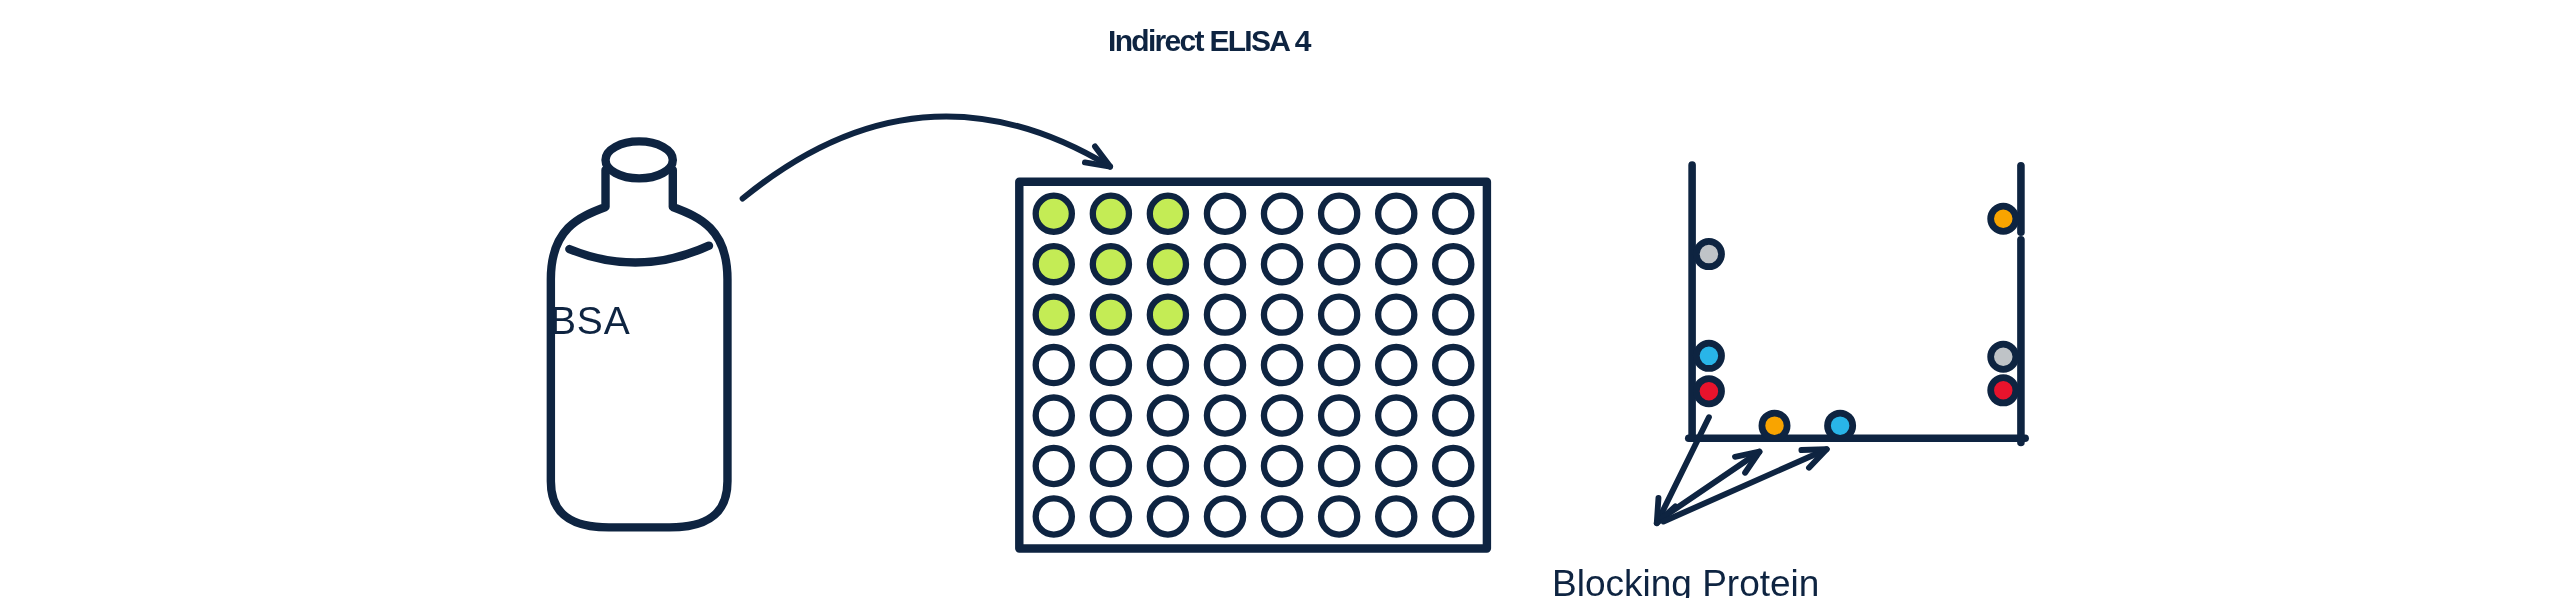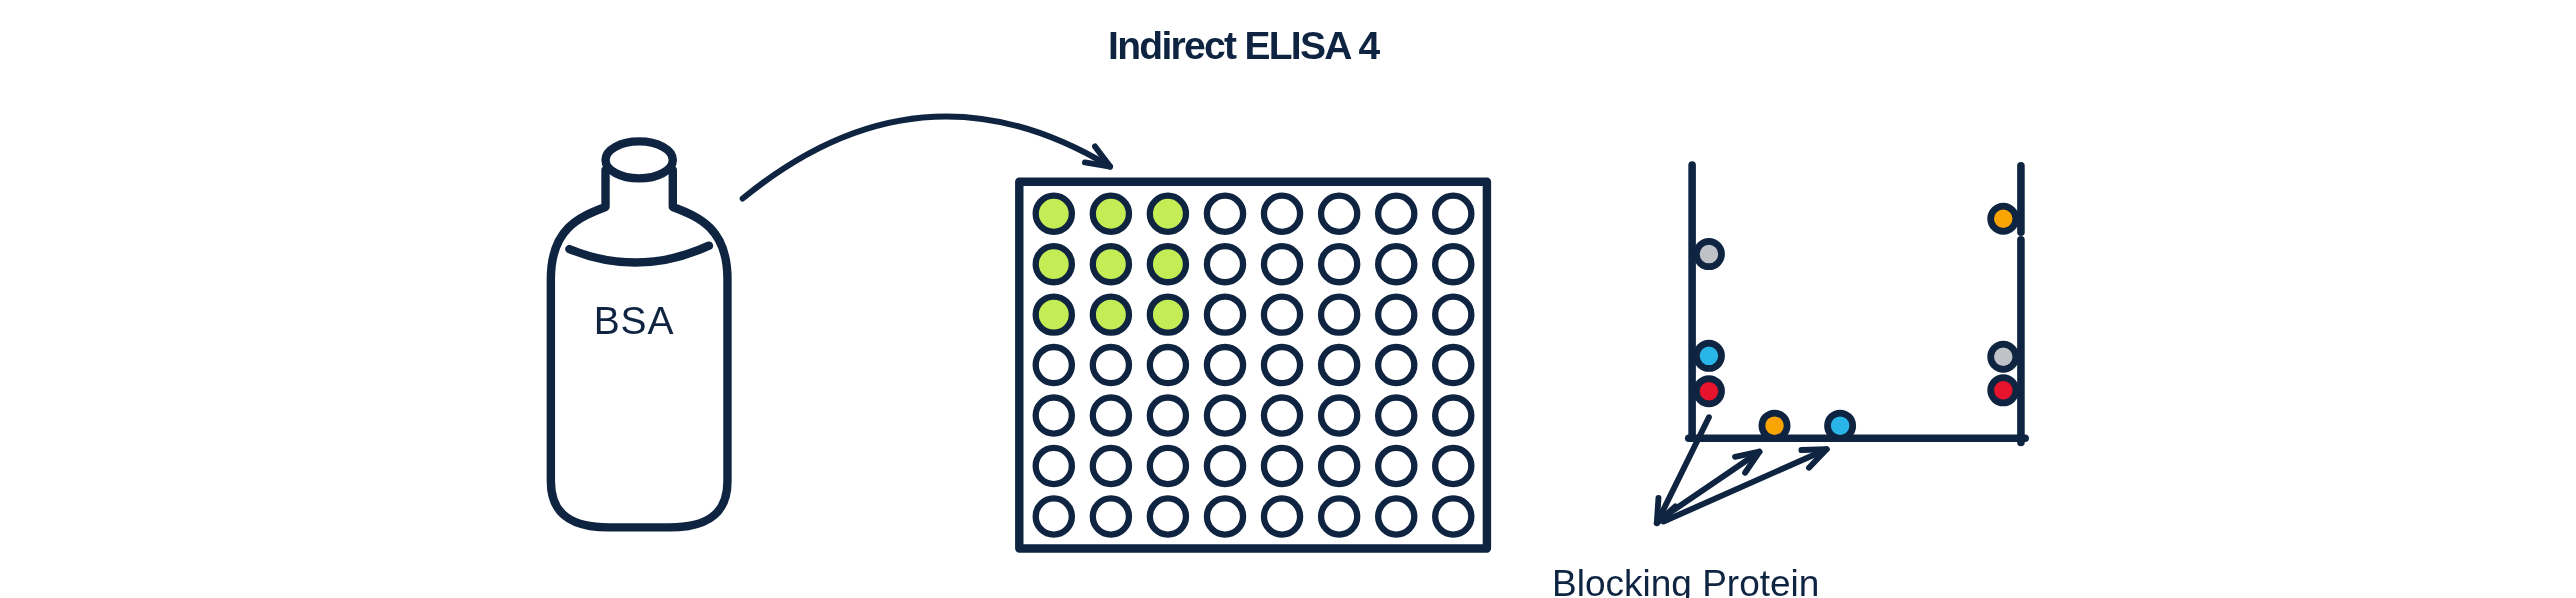--- a/index.html
+++ b/index.html
@@ -25,32 +25,31 @@
     stroke: var(--navy);
     fill: none;
     stroke-linecap: round;
     stroke-linejoin: round;
   }
   .fill-white { fill: var(--white); }
   .title {
     position: absolute;
     left: 1108px;
     top: 23.5px;
-    font-size: 39px;
+    font-size: 30px;
     font-weight: bold;
     letter-spacing: -1.7px;
     color: var(--navy);
     white-space: nowrap;
   }
   .bottle-label {
     position: absolute;
     left: 550px;
     top: 296px;
     width: 168px;
-    text-align: center;
     font-size: 39px;
     line-height: 49px;
     color: var(--navy);
     letter-spacing: 0.8px;
   }
   .bottle-label span { display: block; }
   .blocking-label {
     position: absolute;
     left: 1552px;
     top: 563px;

